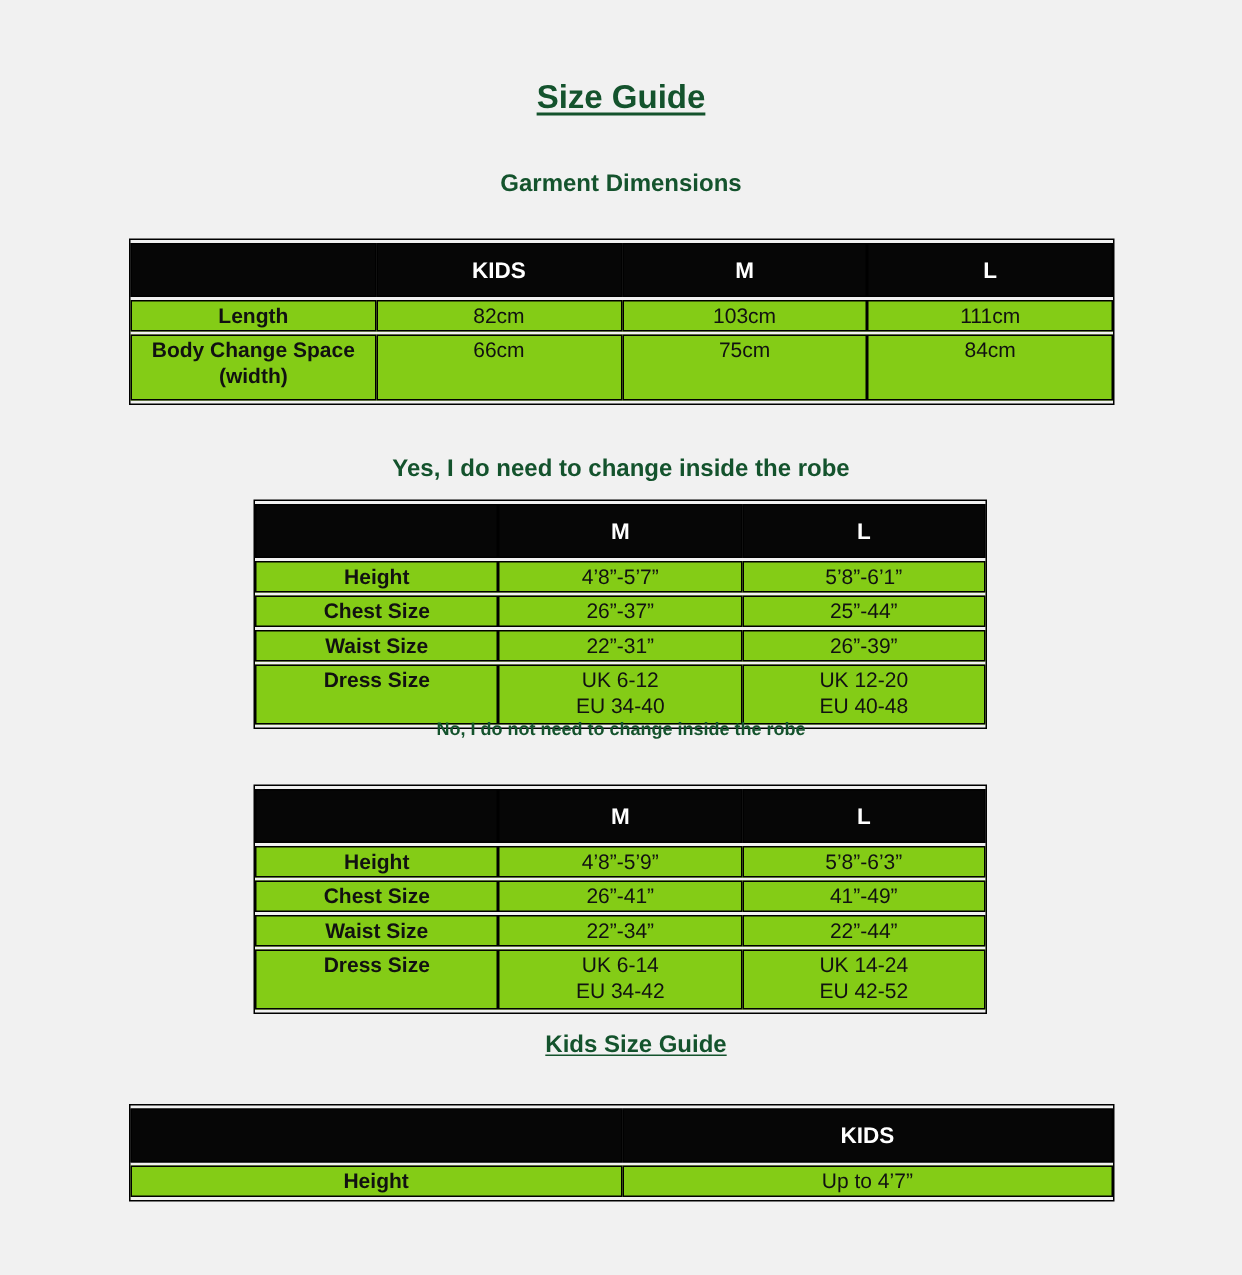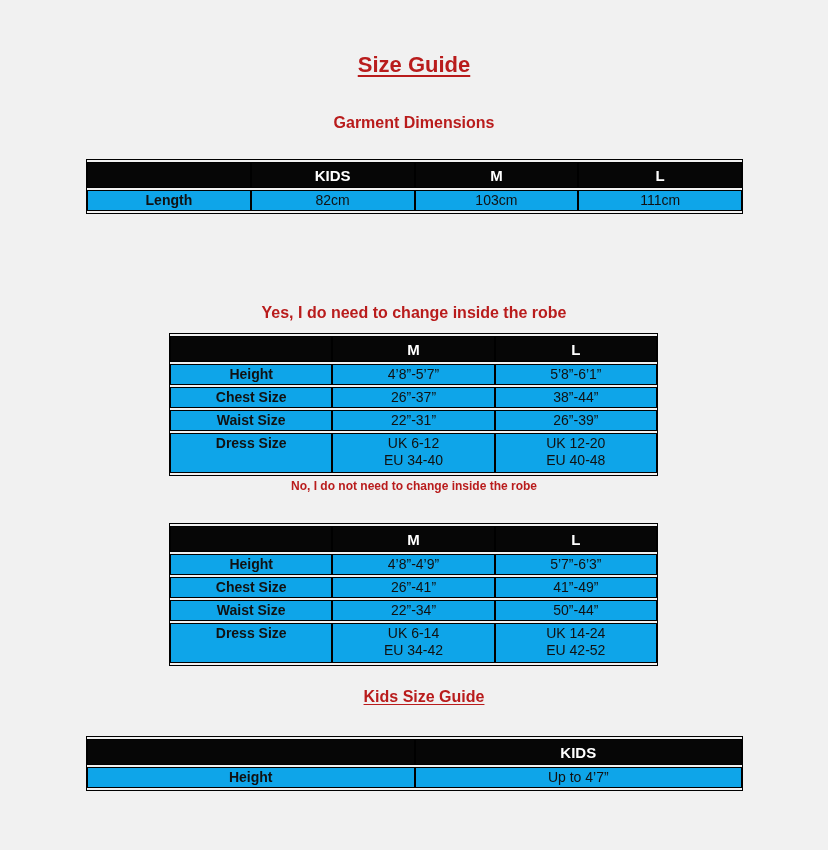--- a/index.html
+++ b/index.html
@@ -6,21 +6,21 @@
   html, body { width:828px; height:850px; }
   body {
     background:#f1f1f1;
     font-family:"Liberation Sans", sans-serif;
     color:#111;
     position:relative;
     overflow:hidden;
   }
   .heading {
     position:absolute; left:0; width:828px;
-    text-align:center; font-weight:bold; color:#b91c1c;
+    text-align:center; font-weight:bold; color:#14532d;
   }
   #title { top:52px; font-size:22px; text-decoration:underline; text-underline-offset:3px; }
   #garment-heading { top:114px; font-size:16px; }
   #yes-heading { top:304px; font-size:16px;text-align:center; }
   #no-heading { top:479px; font-size:12px; }
   #kids-heading { top:688px; font-size:16px; text-decoration:underline; text-underline-offset:2px;padding-left:20px; }
 
   table {
     position:absolute;
     border-collapse:separate;
@@ -33,29 +33,29 @@
   .t-no      { left:169px; top:523px; width:489px; }
   .t-kids    { left:86px; top:736px; width:657px; }
 
   th, td {
     border:1px solid #000;
     text-align:center;
     font-size:14px;
     line-height:17px;
     padding:1px 2px;
     vertical-align:top;
-    background:#0ea5e9;
+    background:#84cc16;
     overflow:hidden;
   }
   th {
     background:#060606;
     color:#fff;
     font-weight:bold;
     font-size:15px;
-    height:26px;
+    height:36px;
     vertical-align:middle;
     padding:0;
   }
   td { height:19px; }
   td.row-label { font-weight:bold; }
   td.tall-garment { height:44px; }
   td.tall-dress { height:40px; }
   td.kids-row { height:21px; }
   .multiline { white-space:pre-line; }
 </style>
@@ -81,20 +81,27 @@
       <th>L</th>
     </tr>
   </thead>
   <tbody>
     <tr>
       <td class="row-label">Length</td>
       <td>82cm</td>
       <td>103cm</td>
       <td>111cm</td>
     </tr>
+    <tr>
+      <td class="row-label tall-garment multiline">Body Change Space
+(width)</td>
+      <td class="tall-garment">66cm</td>
+      <td class="tall-garment">75cm</td>
+      <td class="tall-garment">84cm</td>
+    </tr>
   </tbody>
 </table>
 
 <h2 class="heading" id="yes-heading">Yes, I do need to change inside the robe</h2>
 
 <table class="t-yes">
   <colgroup>
     <col style="width:33.34%">
       <col style="width:33.33%">
       <col style="width:33.33%">
@@ -108,21 +115,21 @@
   </thead>
   <tbody>
     <tr>
       <td class="row-label">Height</td>
       <td>4’8”-5’7”</td>
       <td>5’8”-6’1”</td>
     </tr>
     <tr>
       <td class="row-label">Chest Size</td>
       <td>26”-37”</td>
-      <td>38”-44”</td>
+      <td>25”-44”</td>
     </tr>
     <tr>
       <td class="row-label">Waist Size</td>
       <td>22”-31”</td>
       <td>26”-39”</td>
     </tr>
     <tr>
       <td class="row-label tall-dress">Dress Size</td>
       <td class="tall-dress multiline">UK 6-12
 EU 34-40</td>
@@ -143,32 +150,32 @@
   <thead>
     <tr>
       <th></th>
       <th>M</th>
       <th>L</th>
     </tr>
   </thead>
   <tbody>
     <tr>
       <td class="row-label">Height</td>
-      <td>4’8”-4’9”</td>
-      <td>5’7”-6’3”</td>
+      <td>4’8”-5’9”</td>
+      <td>5’8”-6’3”</td>
     </tr>
     <tr>
       <td class="row-label">Chest Size</td>
       <td>26”-41”</td>
       <td>41”-49”</td>
     </tr>
     <tr>
       <td class="row-label">Waist Size</td>
       <td>22”-34”</td>
-      <td>50”-44”</td>
+      <td>22”-44”</td>
     </tr>
     <tr>
       <td class="row-label tall-dress">Dress Size</td>
       <td class="tall-dress multiline">UK 6-14
 EU 34-42</td>
       <td class="tall-dress multiline">UK 14-24
 EU 42-52</td>
     </tr>
   </tbody>
 </table>

